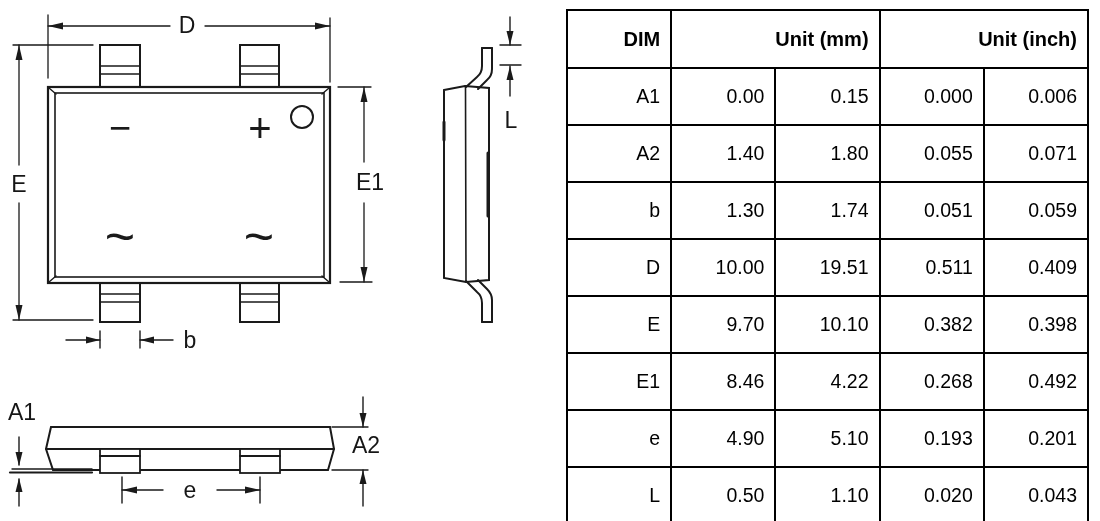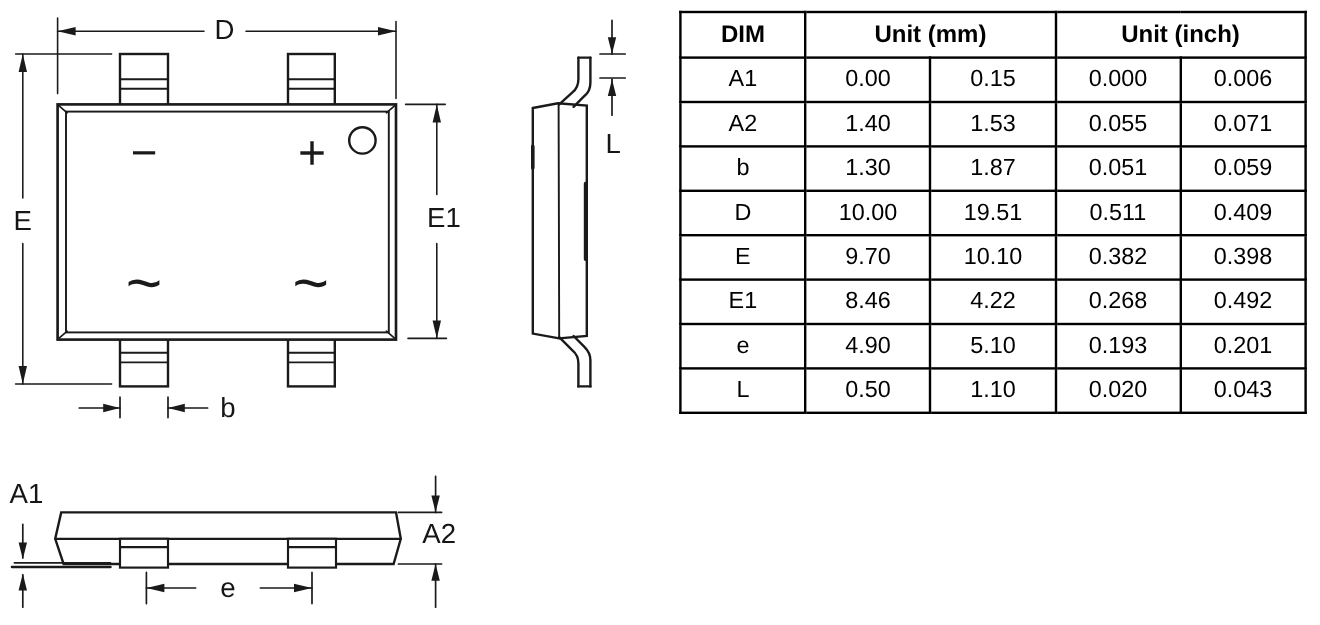--- a/index.html
+++ b/index.html
@@ -11,22 +11,22 @@
   .dimlabel{
     position:absolute;transform:translate(-50%,-50%);
     font-size:23px;line-height:1;color:#161616;white-space:nowrap;
   }
   
   #spec-table{
     position:absolute;left:566px;top:9px;width:523px;
     border-collapse:collapse;table-layout:fixed;background:#ffffff;
   }
   #spec-table td{
-    border:2px solid #000000;text-align:center;vertical-align:middle;
-    font-size:19.5px;color:#000000;padding:0;height:35px;overflow:hidden;
+    border:2px solid #000000;text-align:right;vertical-align:middle;
+    font-size:19.5px;color:#000000;padding:10px;height:35px;overflow:hidden;
   }
   #spec-table td.hdr{font-weight:bold;font-size:20px;}
   #spec-table tr.h1 td{height:36px;}
   #spec-table tr.h2 td{height:34px;}
 </style>
 </head>
 <body>
 
 <div id="stage">
 
@@ -174,28 +174,28 @@
     <tr>
       <td>A1</td>
       <td>0.00</td>
       <td>0.15</td>
       <td>0.000</td>
       <td>0.006</td>
     </tr>
     <tr>
       <td>A2</td>
       <td>1.40</td>
-      <td>1.53</td>
+      <td>1.80</td>
       <td>0.055</td>
       <td>0.071</td>
     </tr>
     <tr>
       <td>b</td>
       <td>1.30</td>
-      <td>1.87</td>
+      <td>1.74</td>
       <td>0.051</td>
       <td>0.059</td>
     </tr>
     <tr>
       <td>D</td>
       <td>10.00</td>
       <td>19.51</td>
       <td>0.511</td>
       <td>0.409</td>
     </tr>

